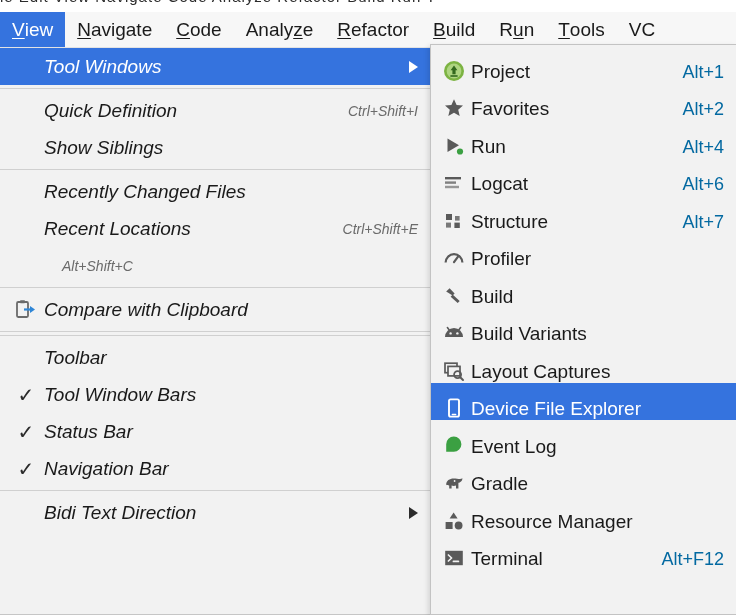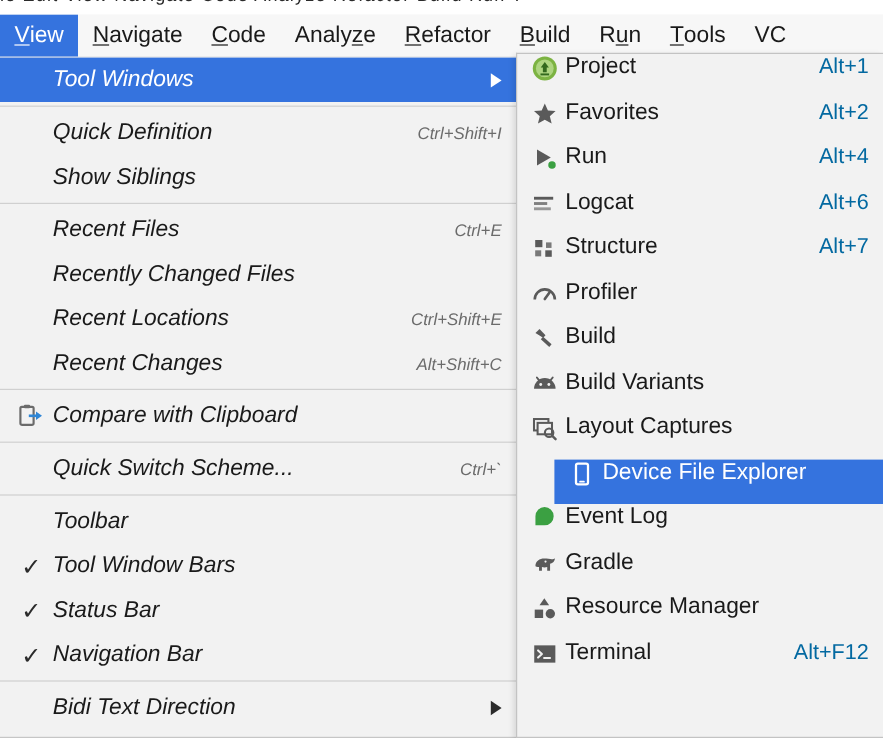--- a/index.html
+++ b/index.html
@@ -135,31 +135,30 @@
     height: 571px;
     background: #f2f2f2;
     border: 1px solid #c3c3c3;
     border-right: none;
     box-shadow: -2px 2px 5px rgba(0,0,0,0.12);
   }
   .srow {
     position: relative;
     height: 37.5px;
     display: flex;
-    align-items: flex-start;
+    align-items: flex-end;
     padding-left: 6px;
     padding-right: 12px;
     font-size: 19px;
     color: #1a1a1a;
     white-space: nowrap;
   }
   .srow.highlight {
     background: #3573de;
     color: #ffffff;
-    margin-left: 31px;
   }
   .srow .sicon {
     width: 34px; min-width: 34px;
     height: 24px;
     display: flex;
     align-items: center;
     justify-content: center;
   }
   .srow .slabel { flex: 1 1 auto; }
   .srow .saccel {
@@ -235,55 +234,44 @@
         <div class="label">Quick Definition</div>
         <div class="accel">Ctrl+Shift+I</div>
       </div>
       <div class="mrow">
         <div class="gutter"></div>
         <div class="label">Show Siblings</div>
       </div>
       <div class="sep"></div>
       <div class="mrow">
         <div class="gutter"></div>
-        <div class="label">Recent Files</div>
-        <div class="accel">Ctrl+E</div>
-      </div>
-      <div class="mrow">
-        <div class="gutter"></div>
         <div class="label">Recently Changed Files</div>
       </div>
       <div class="mrow">
         <div class="gutter"></div>
         <div class="label">Recent Locations</div>
         <div class="accel">Ctrl+Shift+E</div>
       </div>
       <div class="mrow">
         <div class="gutter"></div>
-        <div class="label">Recent Changes</div>
         <div class="accel">Alt+Shift+C</div>
       </div>
       <div class="sep"></div>
       <div class="mrow">
         <div class="gutter">
           <svg width="24" height="24" viewBox="0 0 24 24">
         <rect x="3" y="4" width="11" height="15" rx="1.2" fill="none" stroke="#6b6b6b" stroke-width="1.8"></rect>
         <rect x="6" y="2.2" width="5" height="3" rx="0.8" fill="#6b6b6b"></rect>
         <path d="M21 11.5 L16 8 L16 15 Z" fill="#2f86d6"></path>
         <rect x="10" y="10.4" width="7" height="2.2" fill="#2f86d6"></rect>
       </svg>
         </div>
         <div class="label">Compare with Clipboard</div>
       </div>
       <div class="sep"></div>
-      <div class="mrow">
-        <div class="gutter"></div>
-        <div class="label">Quick Switch Scheme...</div>
-        <div class="accel">Ctrl+`</div>
-      </div>
       <div class="sep"></div>
       <div class="mrow">
         <div class="gutter"></div>
         <div class="label">Toolbar</div>
       </div>
       <div class="mrow">
         <div class="gutter">
           <span class="check">✓</span>
         </div>
         <div class="label">Tool Window Bars</div>

